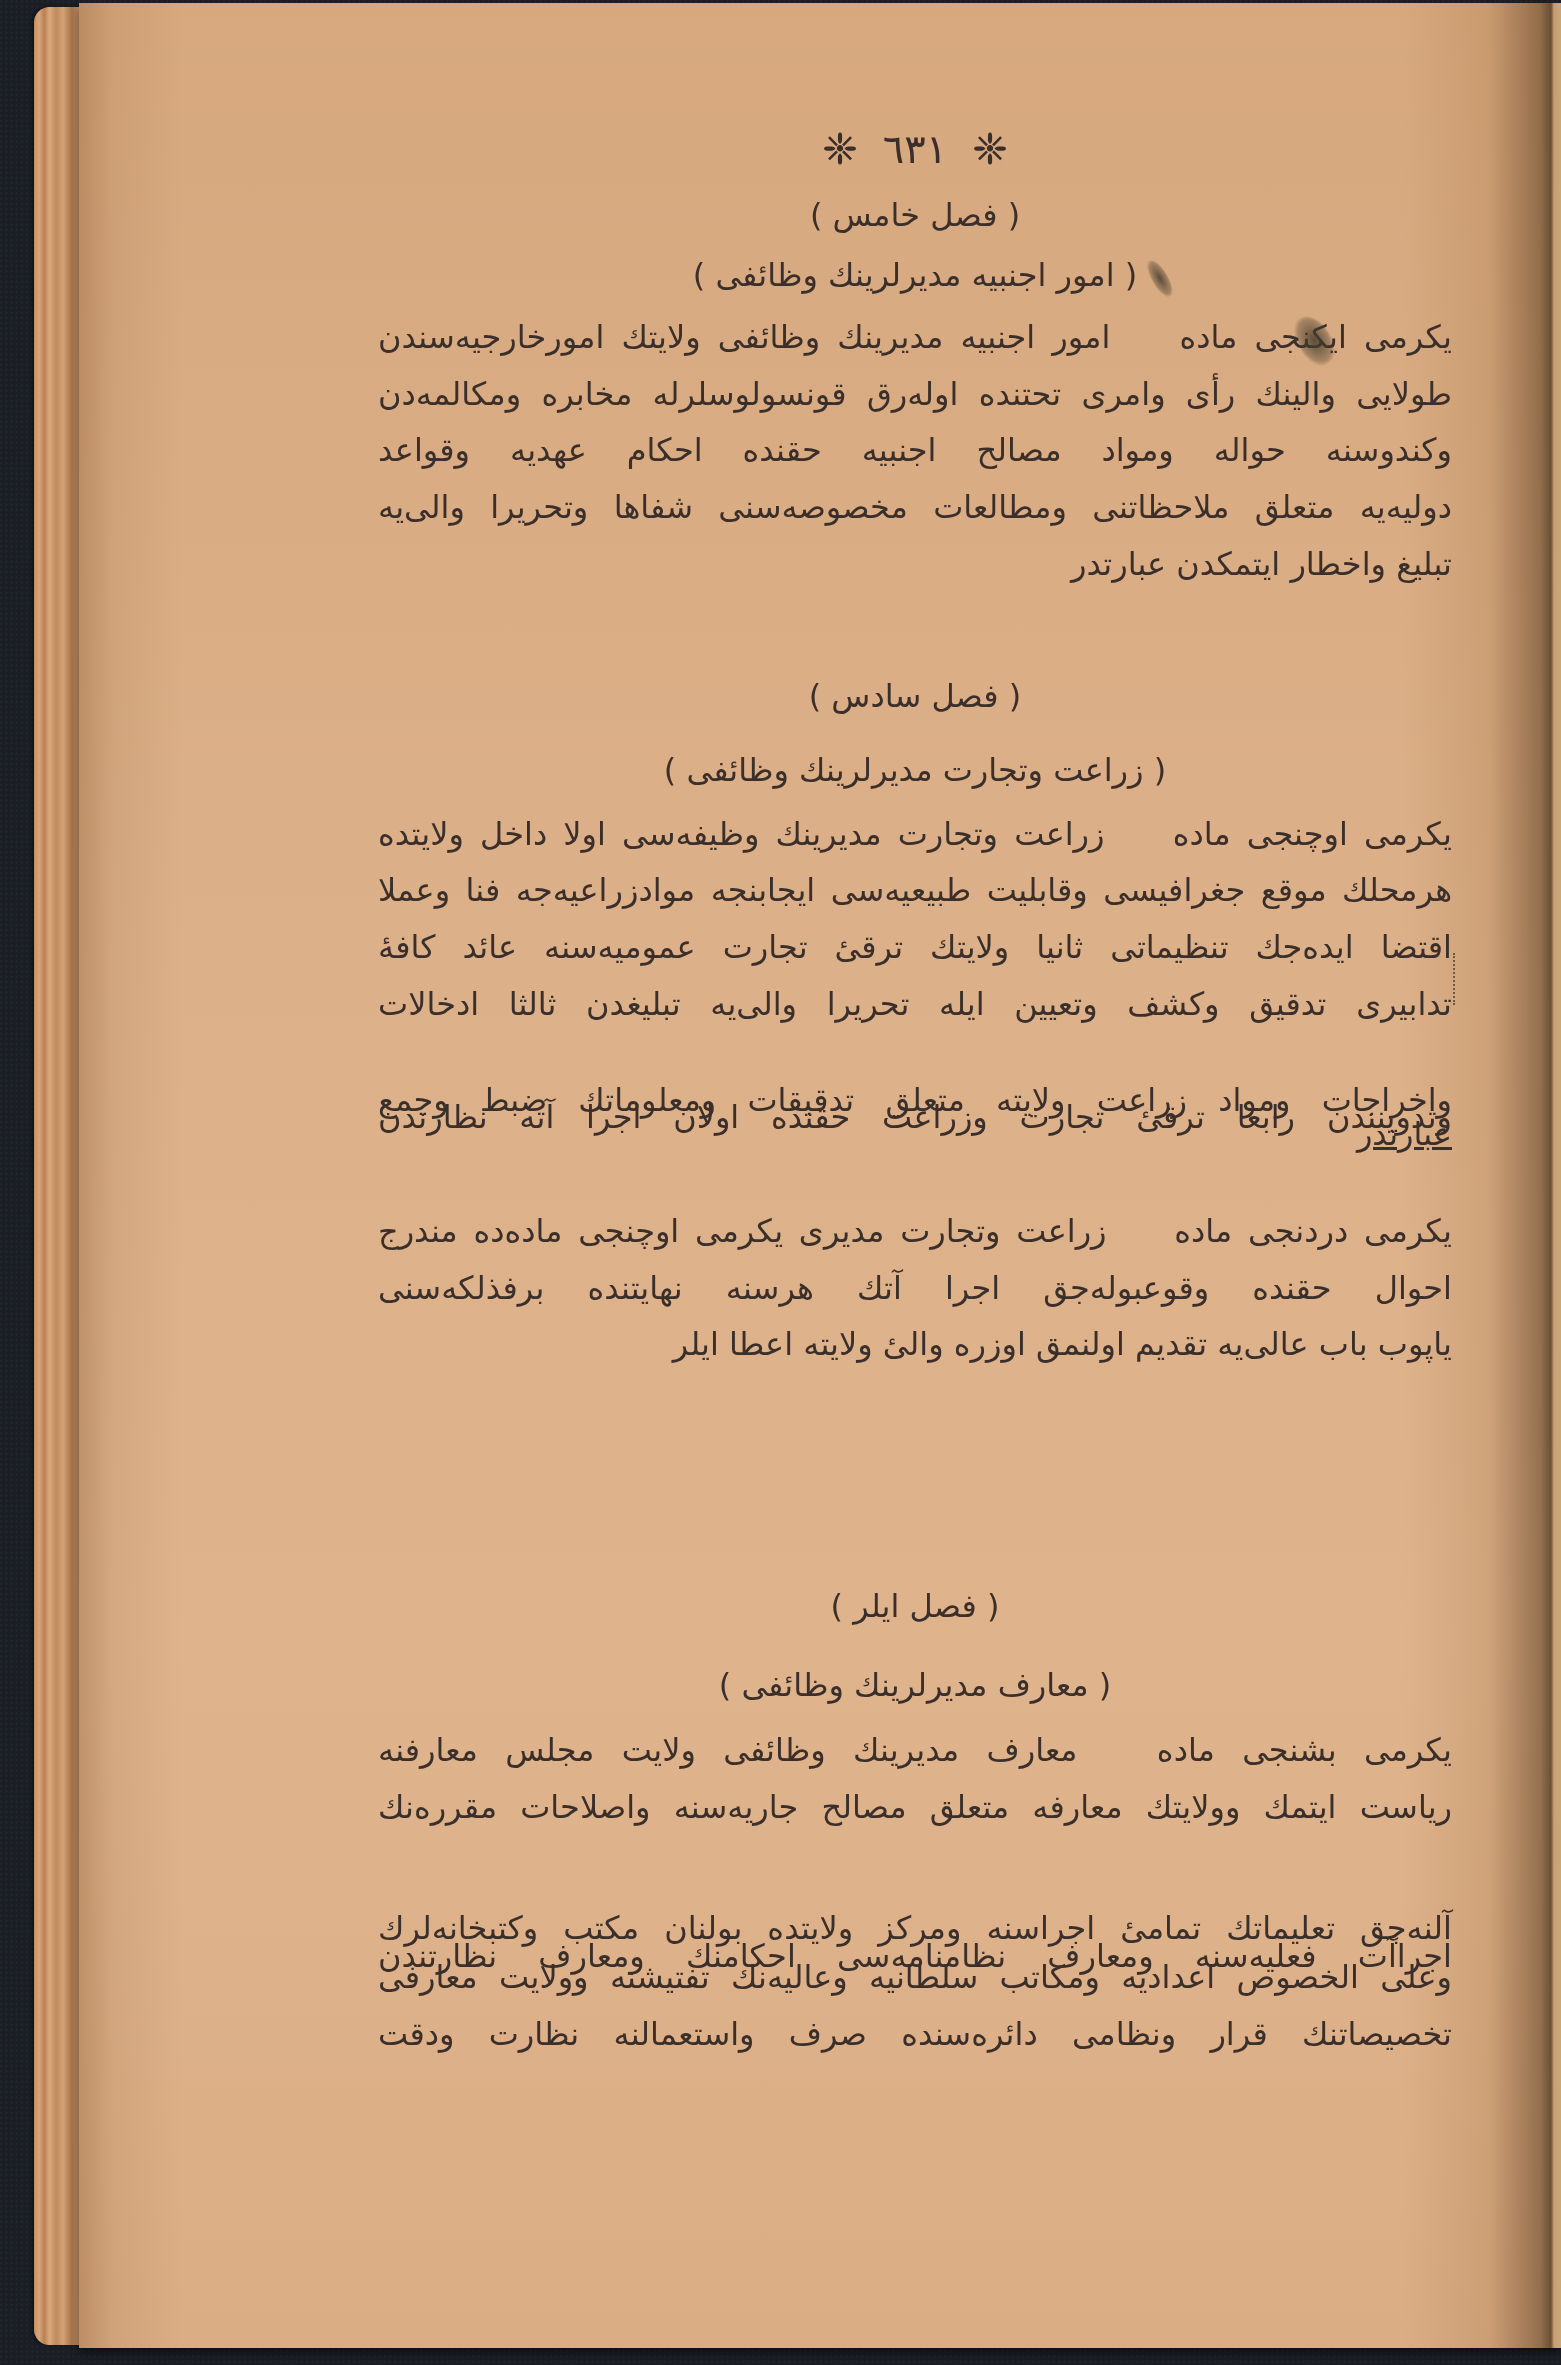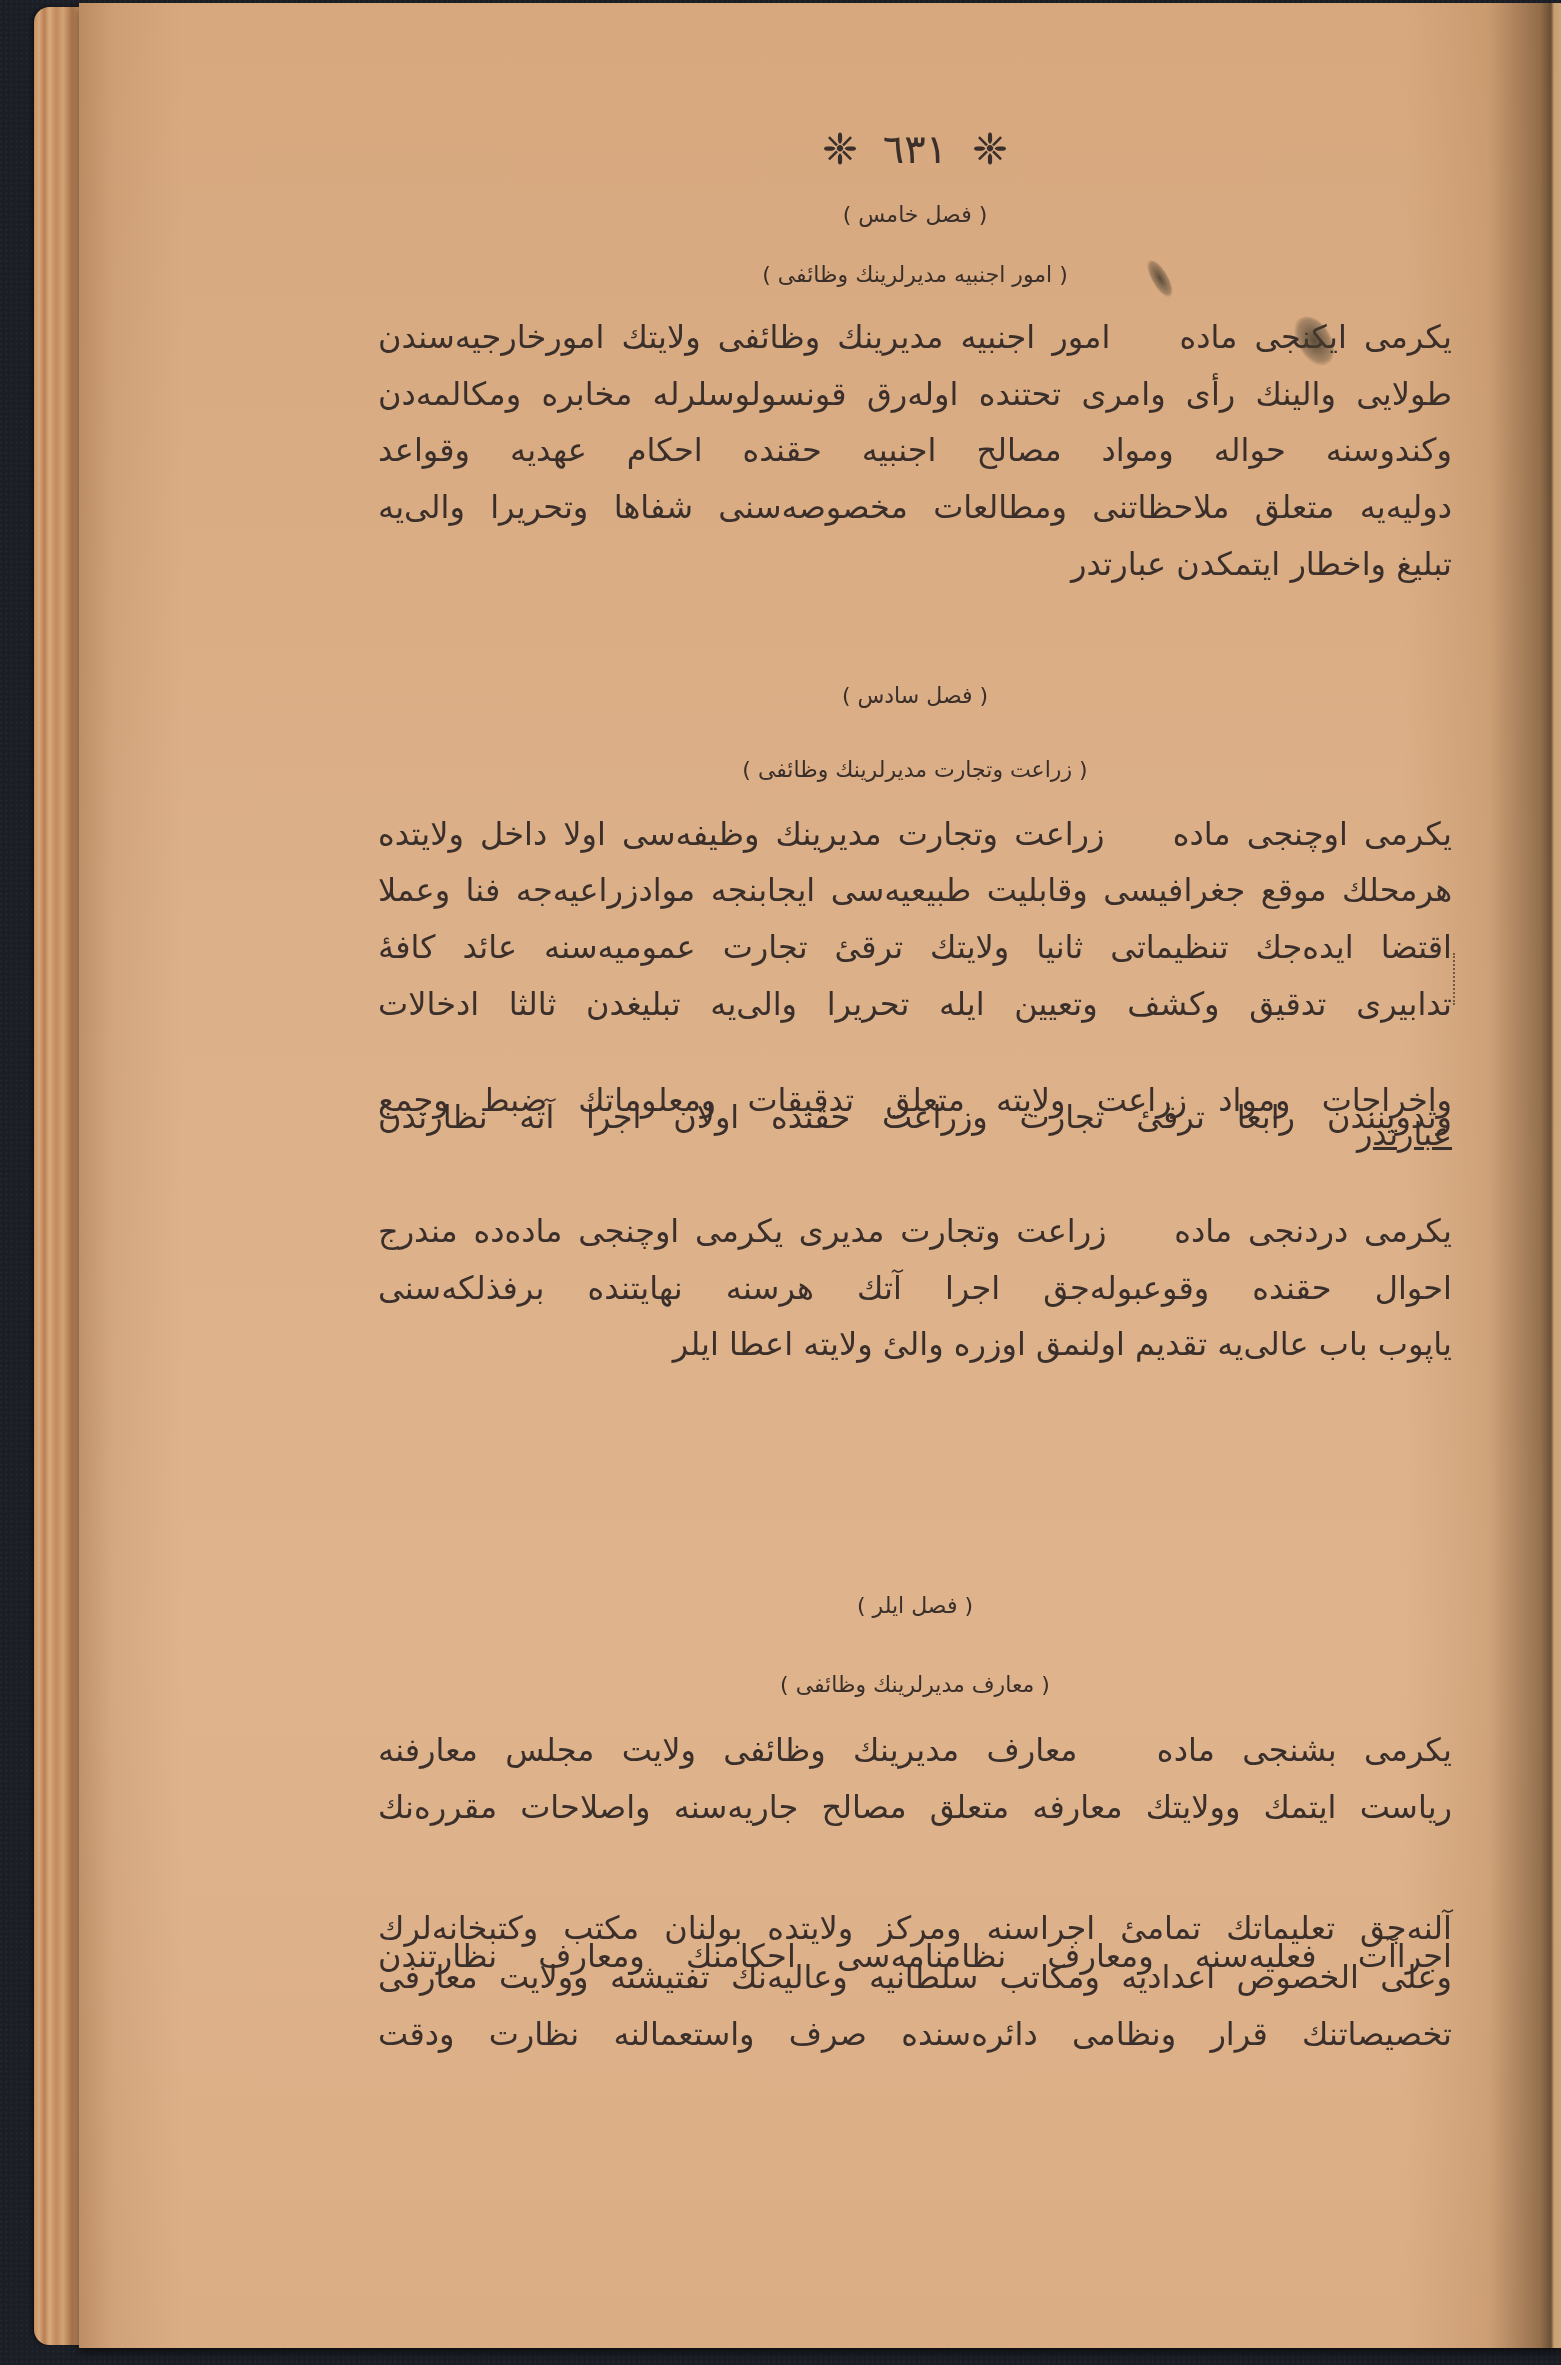--- a/index.html
+++ b/index.html
@@ -88,21 +88,21 @@
       margin: 0 12px;
       vertical-align: middle;
       direction: rtl;
       text-align: right;
     }
     .heading {
       position: absolute;
       left: 0;
       right: 0;
       text-align: center;
-      font-size: 22px;
+      font-size: 32px;
       line-height: 52px;
       white-space: nowrap;
     }
     .body-line {
       position: absolute;
       left: 0;
       right: 0;
       font-size: 32px;
       line-height: 52px;
       white-space: nowrap;

